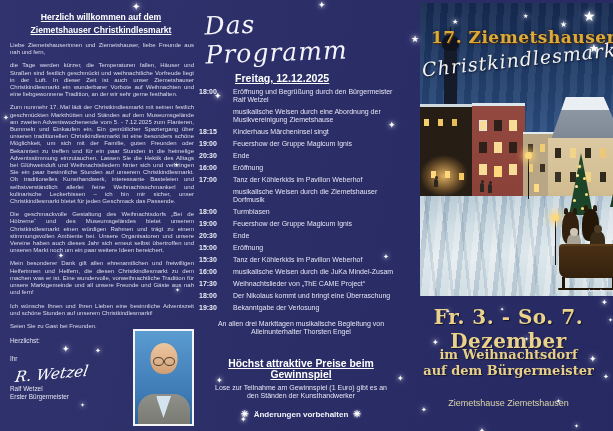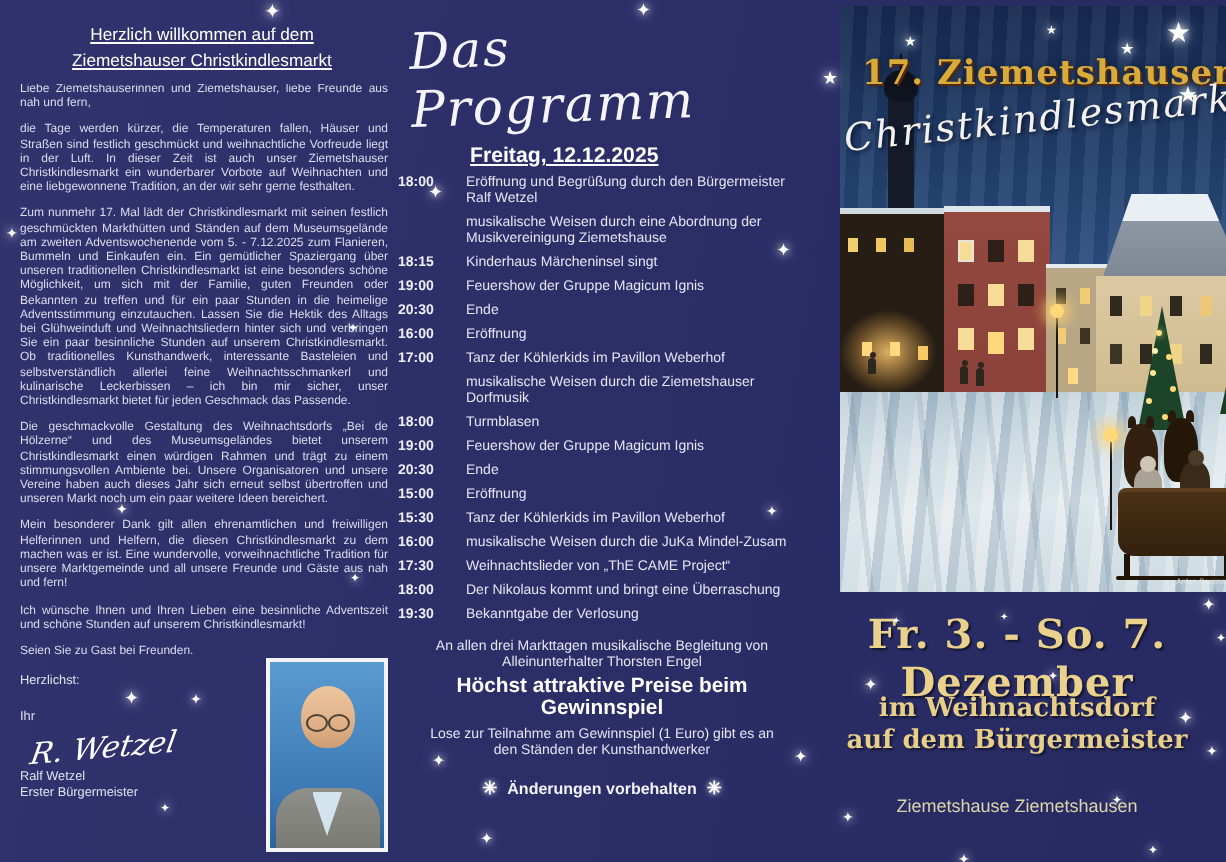--- a/index.html
+++ b/index.html
@@ -2,21 +2,21 @@
 <html><head>
 <meta charset="utf-8">
 <style>
   html,body{margin:0;padding:0;background:#1b1d46;}
   .page{position:relative;width:613px;height:431px;overflow:hidden;
         background:linear-gradient(100deg,#31336e 0%,#2b2e67 45%,#272a62 100%);
         font-family:"Liberation Sans",sans-serif;color:#e7e7f2;}
   
   .left-panel{position:absolute;left:0;top:0;width:196px;height:431px;}
   .welcome-heading{position:absolute;left:10px;top:11px;width:182px;text-align:center;
-        font-size:8.6px;font-weight:normal;line-height:13px;color:#ffffff;}
+        font-size:8.6px;font-weight:bold;line-height:13px;color:#ffffff;}
   .welcome-heading span{text-decoration:underline;}
   .welcome-body{position:absolute;left:10px;top:42px;width:184px;height:292px;overflow:hidden;}
   .welcome-body p{margin:0 0 6px 0;font-size:6px;line-height:7.2px;text-align:justify;color:#dcdcec;}
   .signoff{position:absolute;left:10px;top:337px;width:120px;font-size:6.4px;line-height:8px;color:#e2e2f0;}
   .signoff .sig{display:inline-block;font-family:"DejaVu Serif",serif;font-style:italic;
         font-size:15px;transform:skewX(-14deg) rotate(-5deg);color:#fff;margin:7px 0 4px 6px;}
   .signoff .who{margin-top:3px;}
   .photo{position:absolute;left:133px;top:329px;width:61px;height:97px;background:#f4f4f8;padding:2px;box-sizing:border-box;}
   .photo-inner{position:relative;width:100%;height:100%;overflow:hidden;
         background:linear-gradient(180deg,#5a9bd0 0%,#3d79b4 70%,#2f629a 100%);}
@@ -32,21 +32,21 @@
   
   .program{position:absolute;left:197px;top:0;width:209px;height:431px;padding:8px 3px 0 2px;box-sizing:border-box;}
   .program-title{font-family:"DejaVu Serif",serif;font-style:italic;font-size:25px;color:#f4f4fa;
         margin:0 0 2px 6px;transform:rotate(-2deg);letter-spacing:1px;}
   .day-header{display:block;font-size:10.6px;font-weight:bold;color:#fff;text-decoration:underline;
         margin:6px 0 4px 36px;}
   .ev-row{display:flex;margin-bottom:4px;font-size:7px;line-height:8px;color:#e4e4f2;}
   .ev-time{width:34px;flex:none;font-weight:bold;color:#eeeef8;}
   .ev-text{flex:1;padding-right:2px;}
   .prog-note{margin-top:8px;text-align:center;font-size:7px;line-height:8px;color:#e4e4f2;padding:0 10px;}
-  .contest-heading{margin-top:2px;text-align:center;font-size:10.4px;font-weight:bold;color:#fff;}
+  .contest-heading{margin-top:22px;text-align:center;font-size:10.4px;font-weight:bold;color:#fff;text-decoration:underline;}
   .contest-text{margin-top:4px;text-align:center;font-size:7px;line-height:8px;color:#e4e4f2;padding:0 14px;}
   .disclaimer{margin-top:9px;text-align:center;font-size:8px;font-weight:bold;color:#f2f2fa;}
   .disclaimer .burst{font-size:9px;color:#fff;text-shadow:0 0 3px #fff;padding:0 5px;}
   
   .right-panel{position:absolute;left:404px;top:0;width:209px;height:431px;}
   .painting{position:absolute;left:16px;top:3px;width:207px;height:293px;overflow:hidden;
         background:linear-gradient(180deg,#16294f 0%,#24426f 28%,#2f5285 48%,#3a5f93 62%);}
   .painting .sky-texture{position:absolute;inset:0;
         background:repeating-linear-gradient(93deg,rgba(255,255,255,.05) 0 7px,rgba(8,18,48,.10) 7px 14px);}
   .church-tower{position:absolute;left:24px;top:44px;width:13px;height:96px;background:#161b2a;}

